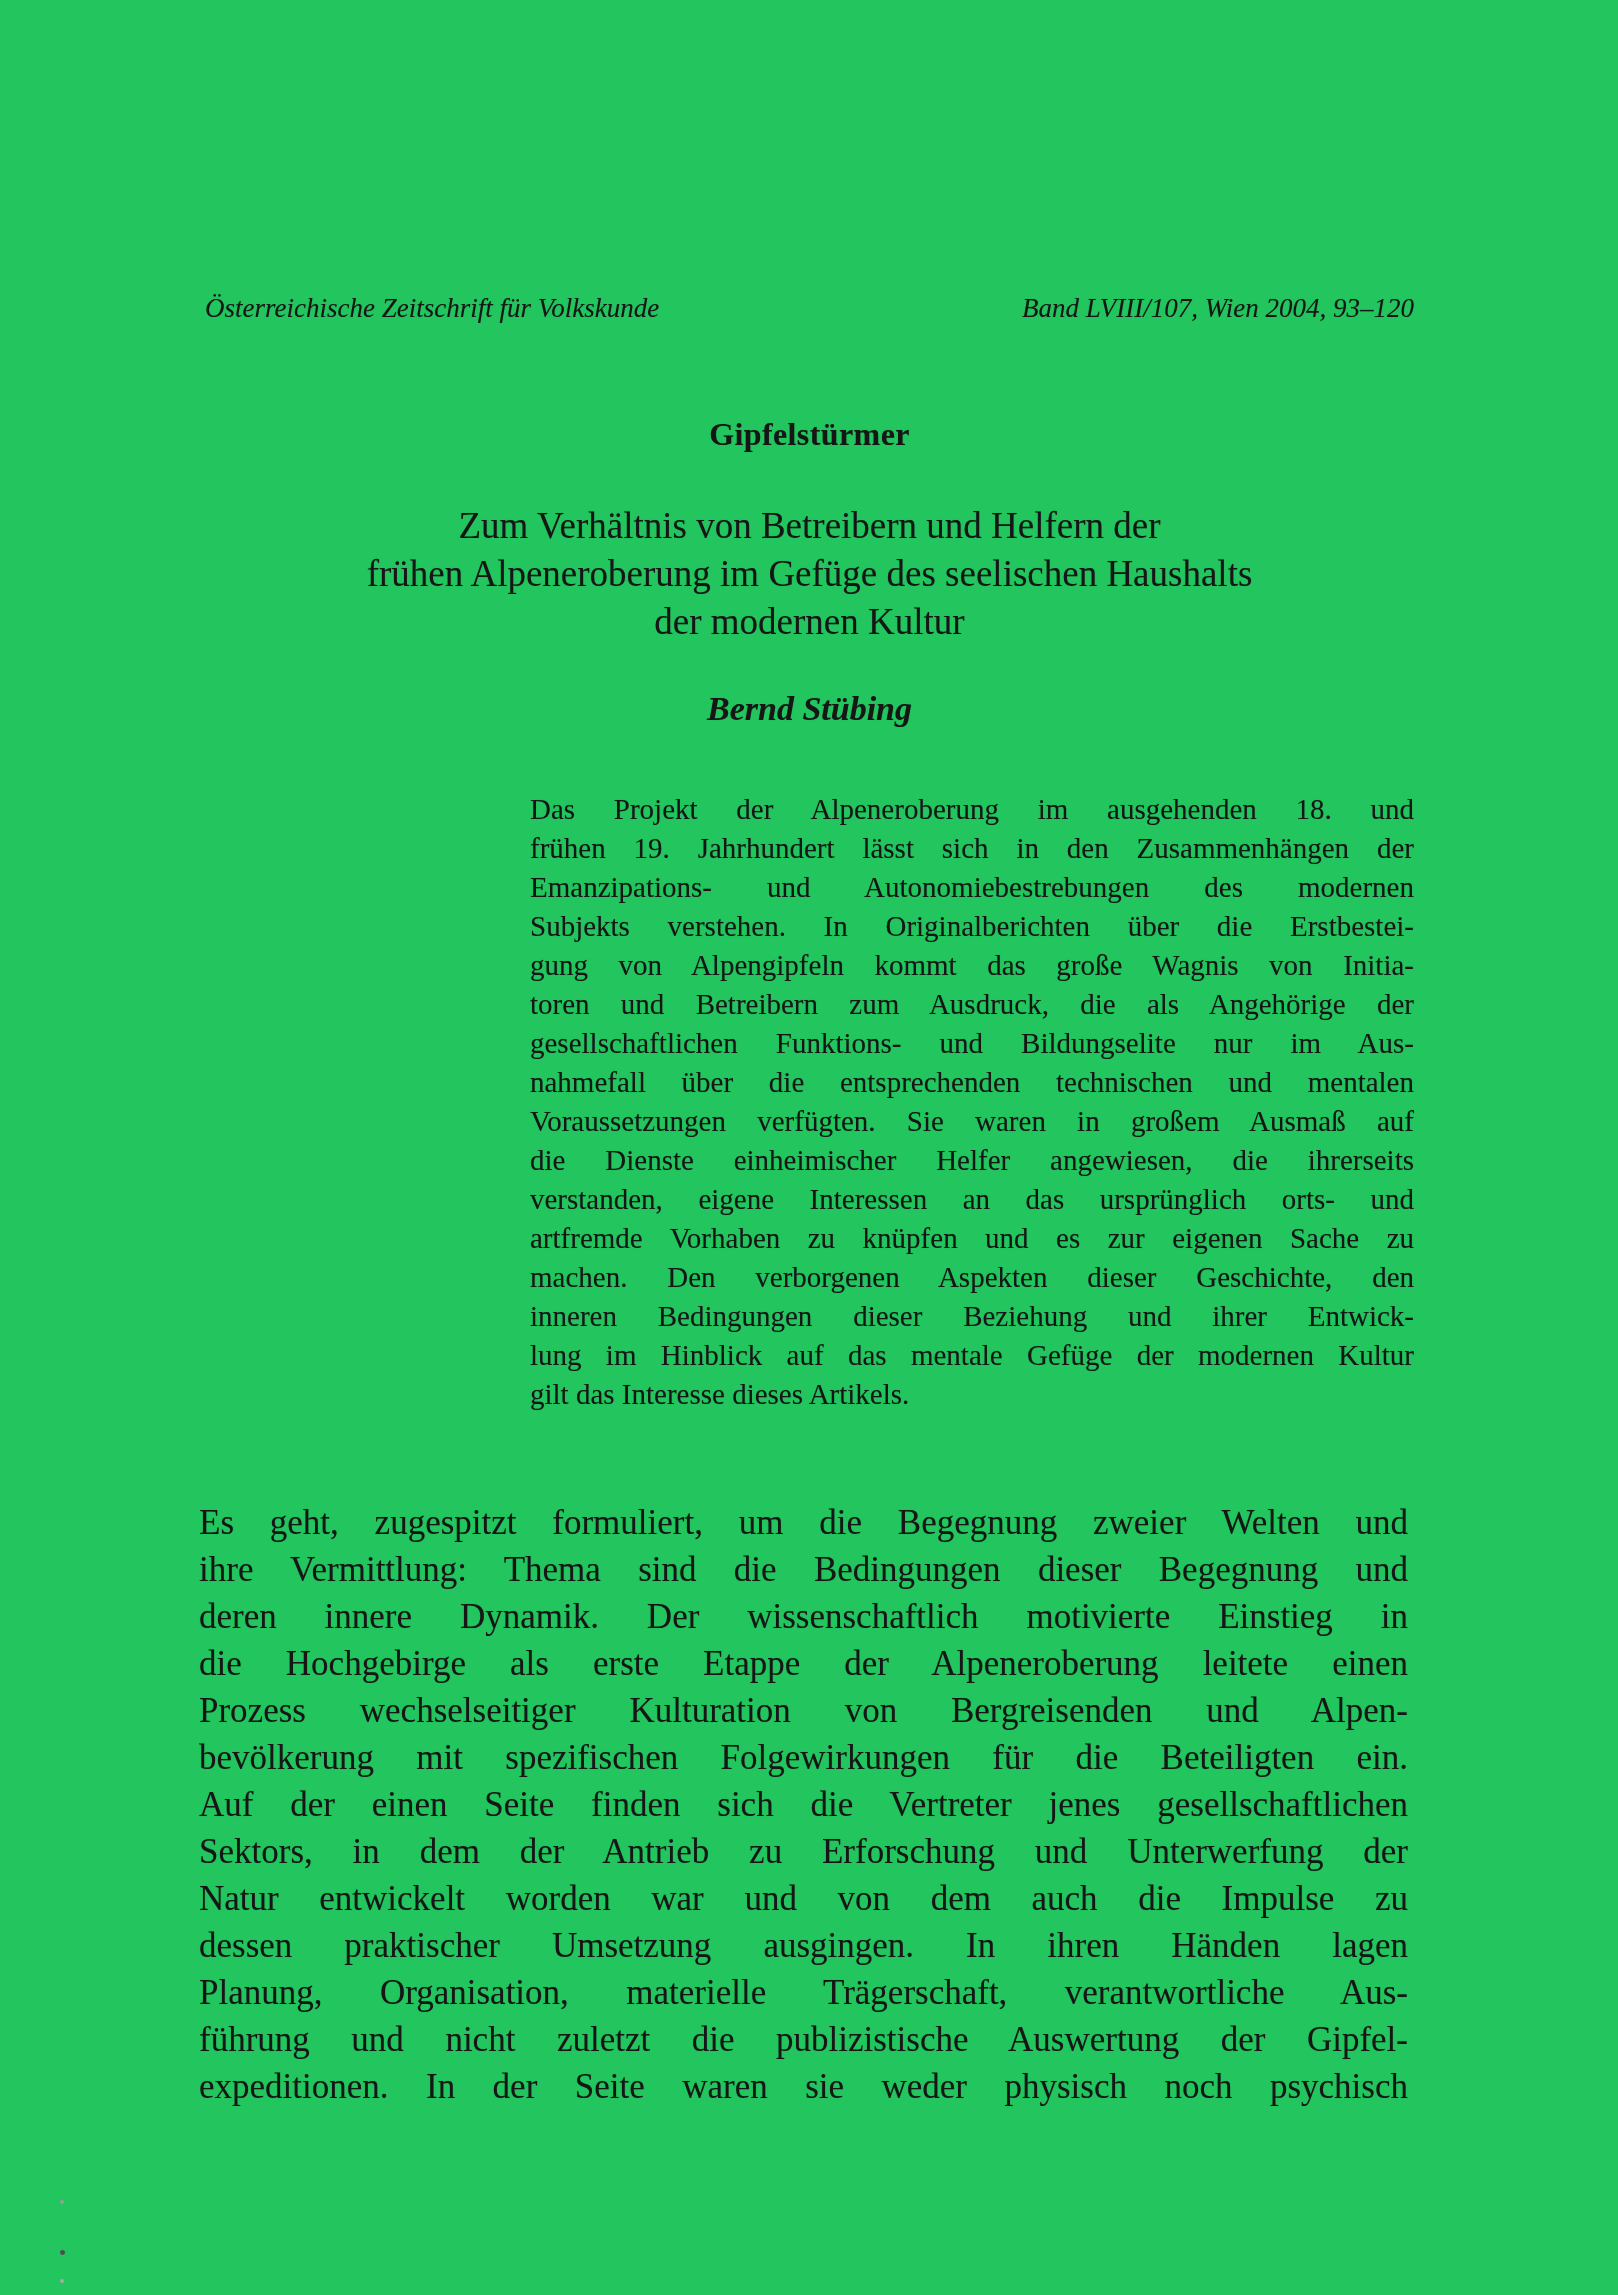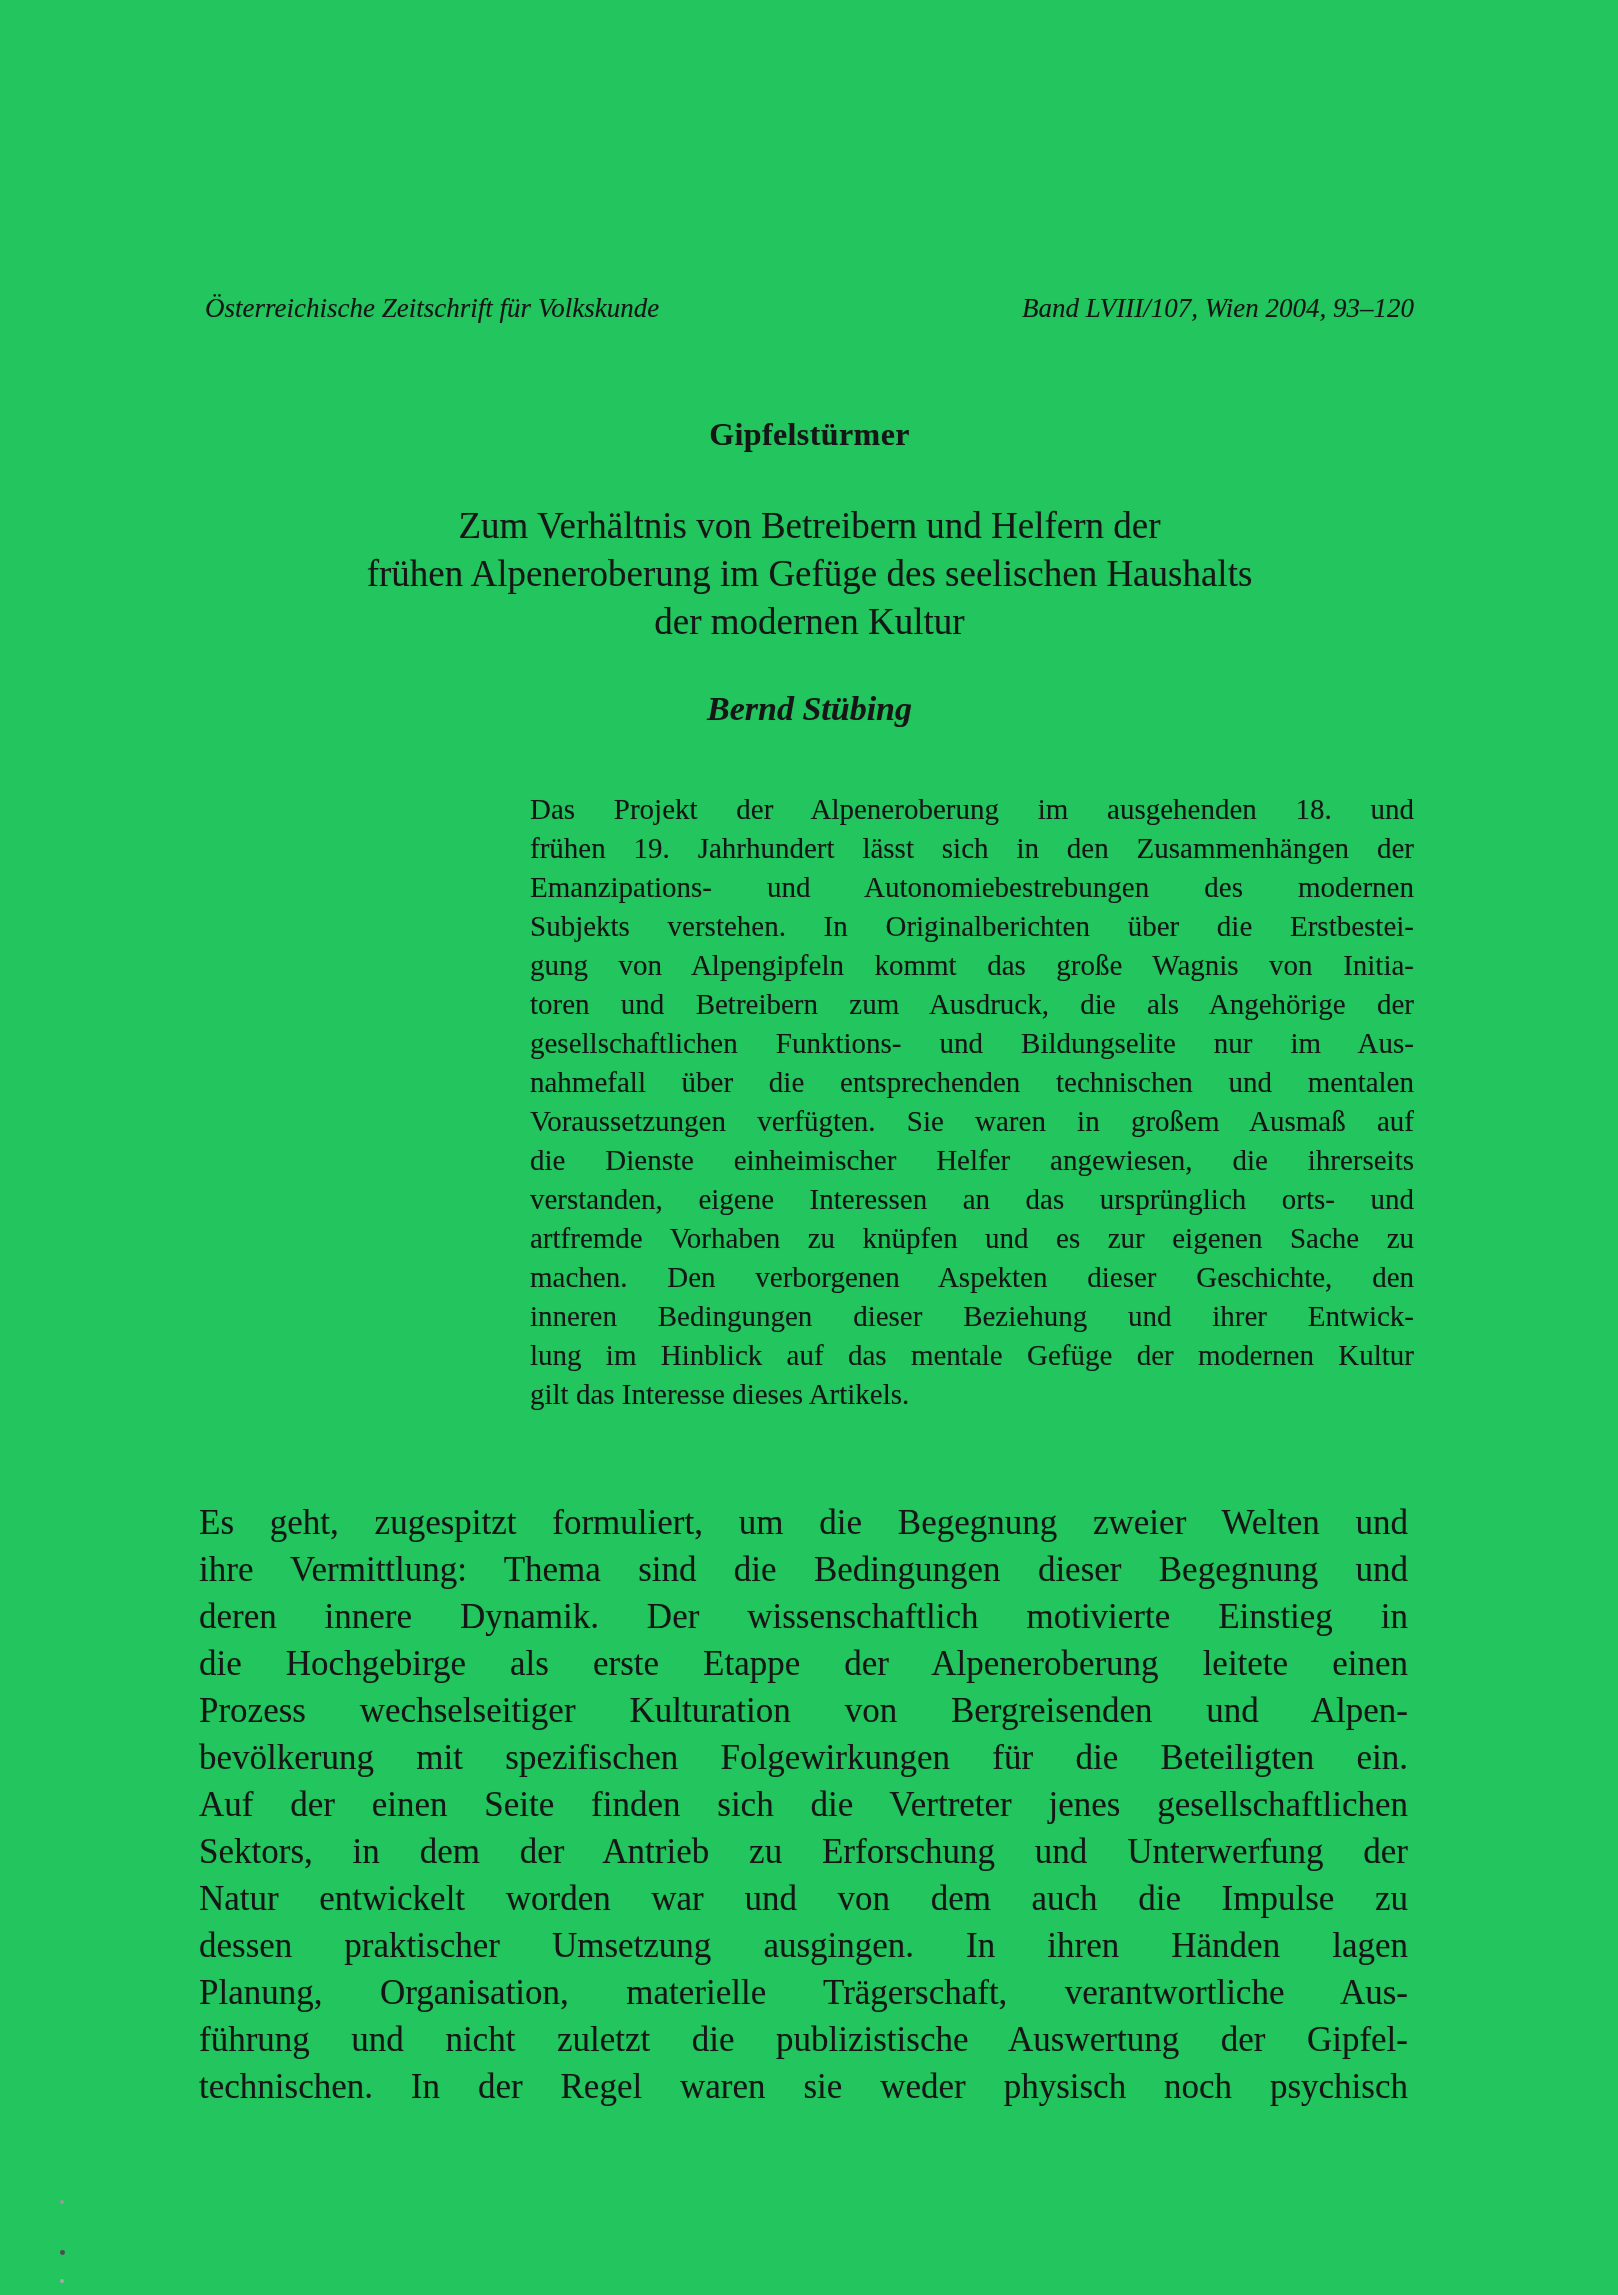--- a/index.html
+++ b/index.html
@@ -141,21 +141,21 @@
       <div class="jline">deren innere Dynamik. Der wissenschaftlich motivierte Einstieg in</div>
       <div class="jline">die Hochgebirge als erste Etappe der Alpeneroberung leitete einen</div>
       <div class="jline">Prozess wechselseitiger Kulturation von Bergreisenden und Alpen-</div>
       <div class="jline">bevölkerung mit spezifischen Folgewirkungen für die Beteiligten ein.</div>
       <div class="jline">Auf der einen Seite finden sich die Vertreter jenes gesellschaftlichen</div>
       <div class="jline">Sektors, in dem der Antrieb zu Erforschung und Unterwerfung der</div>
       <div class="jline">Natur entwickelt worden war und von dem auch die Impulse zu</div>
       <div class="jline">dessen praktischer Umsetzung ausgingen. In ihren Händen lagen</div>
       <div class="jline">Planung, Organisation, materielle Trägerschaft, verantwortliche Aus-</div>
       <div class="jline">führung und nicht zuletzt die publizistische Auswertung der Gipfel-</div>
-      <div class="jline">technischen. In der Regel waren sie weder physisch noch psychisch</div>
+      <div class="jline">expeditionen. In der Seite waren sie weder physisch noch psychisch</div>
     </div>
 
   <div class="speck speck-1"></div>
   <div class="speck speck-2"></div>
   <div class="speck speck-3"></div>
 
 </div>
 
 
 </body></html>

